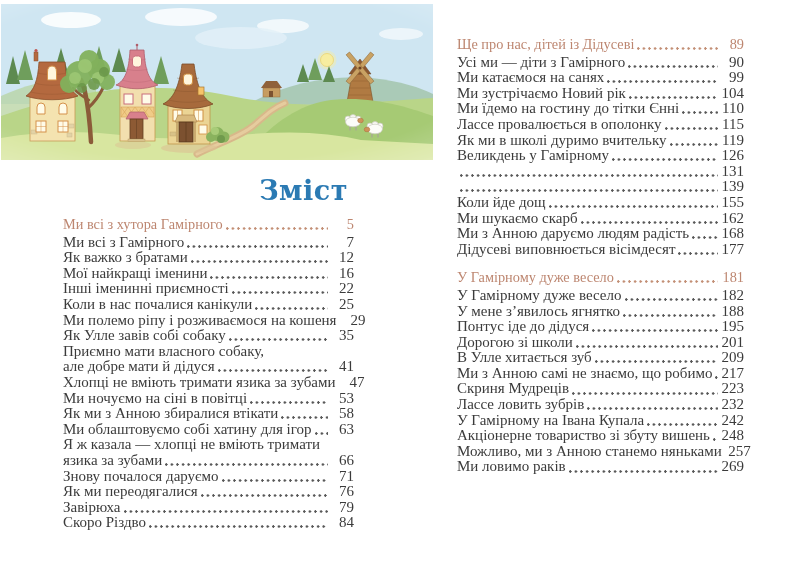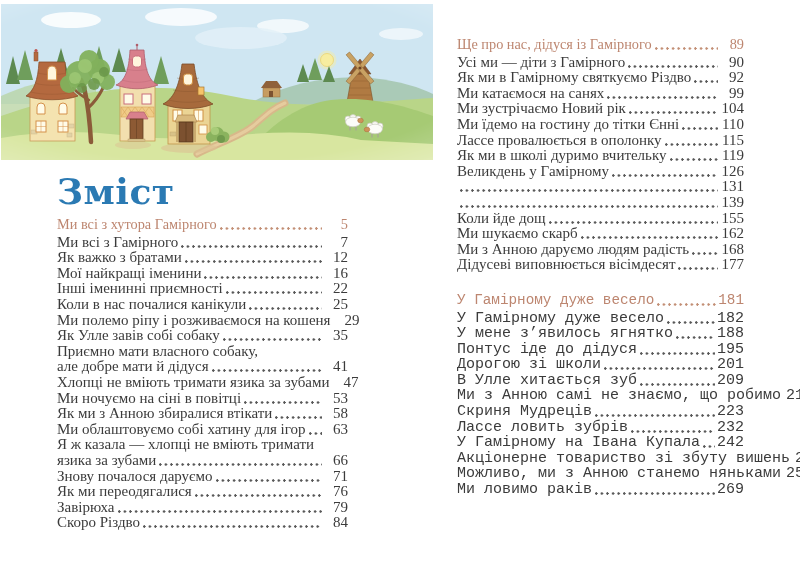--- a/index.html
+++ b/index.html
@@ -12,30 +12,30 @@
   
   .illu{
     position:absolute;left:0;top:4px;width:434px;height:156px;
     -webkit-mask-image:radial-gradient(ellipse 98% 92% at 49% 46%, #000 60%, rgba(0,0,0,.8) 76%, rgba(0,0,0,0) 98%);
     mask-image:radial-gradient(ellipse 98% 92% at 49% 46%, #000 60%, rgba(0,0,0,.8) 76%, rgba(0,0,0,0) 98%);
   }
   .illu svg{display:block;width:100%;height:100%;}
   
   .contents-title{
     position:absolute;left:57px;top:176px;width:291px;
-    text-align:left;
+    text-align:right;
     font-family:"DejaVu Serif","Liberation Serif",serif;
-    font-weight:700;font-size:36px;line-height:30px;
+    font-weight:700;font-size:27px;line-height:30px;
     color:#2b7ab3;letter-spacing:.5px;
   }
   
   .toc-col{position:absolute;width:291px;}
-  #left-toc{left:57px;top:217px;}
+  #left-toc{left:63px;top:217px;}
   #right-toc{left:457px;top:37px;width:287px;}
-  .toc-section + .toc-section{margin-top:20px;font-family:Liberation Mono, monospace;}
+  .toc-section + .toc-section{margin-top:13px;}
   .toc-row{display:flex;align-items:flex-end;line-height:15.6px;font-size:15px;}
   .toc-text{white-space:nowrap;}
   .toc-heading-row{color:#bd8670;font-size:14.3px;margin-bottom:2px;}
   .toc-dots{
     flex:1 1 auto;height:3px;margin:0 2px 2.5px 3px;
     background-image:radial-gradient(circle at 1.3px 1.5px,#575757 1px,rgba(0,0,0,0) 1.45px);
     background-size:5.6px 3px;background-repeat:repeat-x;background-position:left bottom;
   }
   .toc-dots.accent{
     background-image:radial-gradient(circle at 1.3px 1.5px,#c28e74 1px,rgba(0,0,0,0) 1.45px);
@@ -318,33 +318,28 @@
         <span class="toc-text">Скоро Різдво</span>
         <span class="toc-dots"></span>
         <span class="toc-page">84</span>
       </div>
     </div>
   </div>
 
 <div id="right-toc" class="toc-col">
     <div class="toc-section">
       <div class="toc-row toc-heading-row">
-        <span class="toc-text">Ще про нас, дідуся із Гамірного</span>
+        <span class="toc-text">Ще про нас, дітей із Дідусеві</span>
         <span class="toc-dots accent"></span>
         <span class="toc-page">89</span>
       </div>
       <div class="toc-row">
         <span class="toc-text">Усі ми — діти з Гамірного</span>
         <span class="toc-dots"></span>
         <span class="toc-page">90</span>
-      </div>
-      <div class="toc-row">
-        <span class="toc-text">Як ми в Гамірному святкуємо Різдво</span>
-        <span class="toc-dots"></span>
-        <span class="toc-page">92</span>
       </div>
       <div class="toc-row">
         <span class="toc-text">Ми катаємося на санях</span>
         <span class="toc-dots"></span>
         <span class="toc-page">99</span>
       </div>
       <div class="toc-row">
         <span class="toc-text">Ми зустрічаємо Новий рік</span>
         <span class="toc-dots"></span>
         <span class="toc-page">104</span>

